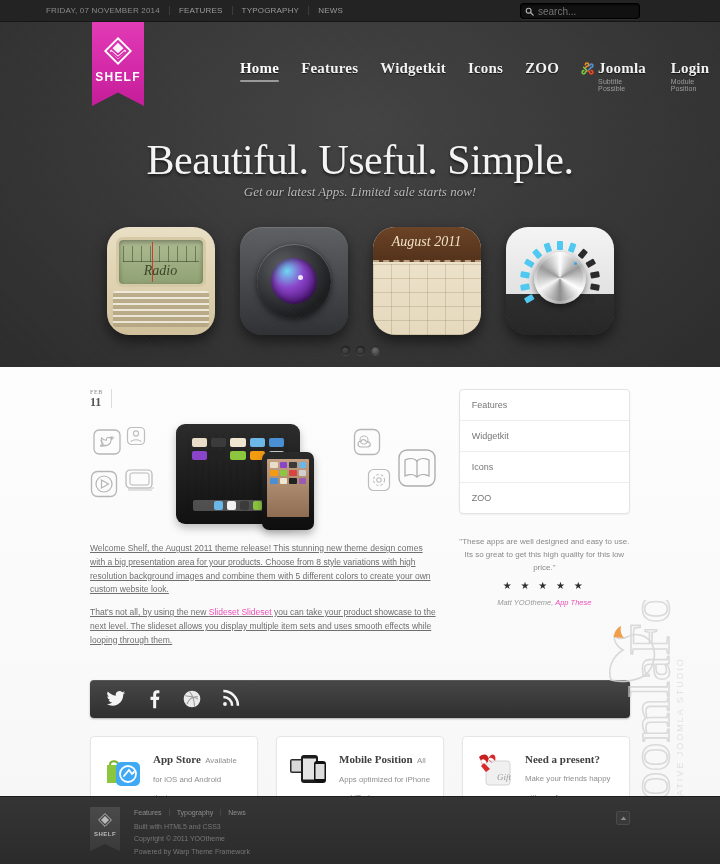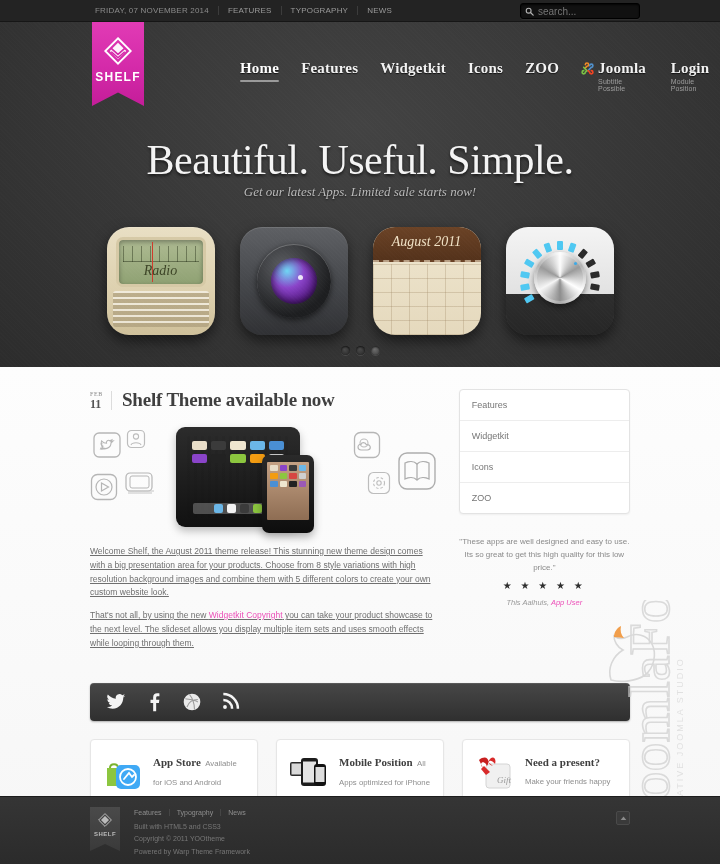--- a/index.html
+++ b/index.html
@@ -13,21 +13,21 @@
 
   
   .topbar {
     height: 22px; background: #232323;
     border-bottom: 1px solid #161616;
     display: flex; align-items: center;
     position: relative;
   }
   .topbar-left {
     display: flex; align-items: center; gap: 0px;
-    margin-left: 95px;
+    margin-left: 46px;
   }
   .topdate {
     font-size: 8px; color: #8b8b8b; letter-spacing: .2px;
     text-transform: uppercase; padding-right: 9px;
   }
   .toplink {
     font-size: 8px; color: #9a9a9a; letter-spacing: .2px;
     text-transform: uppercase; padding: 0 9px;
     border-left: 1px solid #3c3c3c; cursor: pointer;
   }
@@ -499,21 +499,20 @@
 
   <div class="main">
     <div class="cols">
 
       <div class="content">
         <div class="post-head">
           <div class="date-badge">
             <span class="date-m">FEB</span>
             <span class="date-d">11</span>
           </div>
-          <div class="post-title">Shelf Theme available now</div>
         </div>
 
         <div class="device-shot">
           <span class="sketch" style="left:2px;top:6px">
             <svg width="30" height="28" viewBox="0 0 30 28">
                 <rect x="2" y="2" width="26" height="24" rx="5" fill="none" stroke="#7d7d7d" stroke-width="1.3"></rect>
                 <path d="M9 17c4 2 10 0 10-5l2-2-2 .5.8-1.6-2 .9c-1.6-1.3-4 .4-3.3 2.5-2.6 0-4.3-1.6-5-2.4-.6 1.4-.2 2.6.8 3.3l-1.3-.3c.2 1.4 1 2.2 2.3 2.5l-1.3.3c.5 1.1 1.4 1.5 2.5 1.6-1.2.8-2.6 1-4 .7z" fill="none" stroke="#7d7d7d" stroke-width="1.1"></path>
               </svg>
           </span>
           <span class="sketch" style="left:36px;top:4px">
@@ -597,36 +596,36 @@
                   <i style="background:#efe6cf"></i>
                   <i style="background:#222"></i>
                   <i style="background:#9b59b6"></i>
               </div>
             </div>
           </div>
         </div>
 
         <div class="post-body">
           <p>Welcome Shelf, the August 2011 theme release! This stunning new theme design comes with a big presentation area for your products. Choose from 8 style variations with high resolution background images and combine them with 5 different colors to create your own custom website look.</p>
-          <p><span>That's not all, by using the new </span><a href="#">Widgetkit Copyright</a><span> you can take your product showcase to the next level. The slideset allows you display multiple item sets and uses smooth effects while looping through them.</span></p>
+          <p><span>That's not all, by using the new </span><a href="#">Slideset Slideset</a><span> you can take your product showcase to the next level. The slideset allows you display multiple item sets and uses smooth effects while looping through them.</span></p>
         </div>
       </div>
 
       <div class="aside">
         <ul class="aside-menu">
           <li>Features</li>
           <li>Widgetkit</li>
           <li>Icons</li>
           <li>ZOO</li>
         </ul>
 
         <div class="editors">
           <div class="editors-quote">"These apps are well designed and easy to use. Its so great to get this high quality for this low price."</div>
           <div class="stars">★ ★ ★ ★ ★</div>
-          <div class="editors-author"><span style="color:#999">This Aalhuis, </span><span>App User</span></div>
+          <div class="editors-author"><span style="color:#999">Matt YOOtheme, </span><span>App These</span></div>
         </div>
       </div>
     </div>
 
     <div class="follow">
       <span class="socials">
         <span class="social">
           <svg viewBox="0 0 24 24" width="20" height="20">
               <path d="M23 4.5c-.8.4-1.7.6-2.6.8.9-.6 1.6-1.5 2-2.5-.9.5-1.9.9-2.9 1.1a4.5 4.5 0 0 0-7.7 4.1C8 7.7 4.5 5.9 2.2 3.1a4.5 4.5 0 0 0 1.4 6c-.7 0-1.4-.2-2-.5 0 2.2 1.5 4 3.6 4.4-.6.2-1.3.2-2 .1a4.5 4.5 0 0 0 4.2 3.1A9 9 0 0 1 1 18.1a12.7 12.7 0 0 0 6.9 2c8.3 0 12.8-6.9 12.8-12.8v-.6c.9-.6 1.7-1.4 2.3-2.2z" fill="#f4f4f4"></path>
             </svg>

